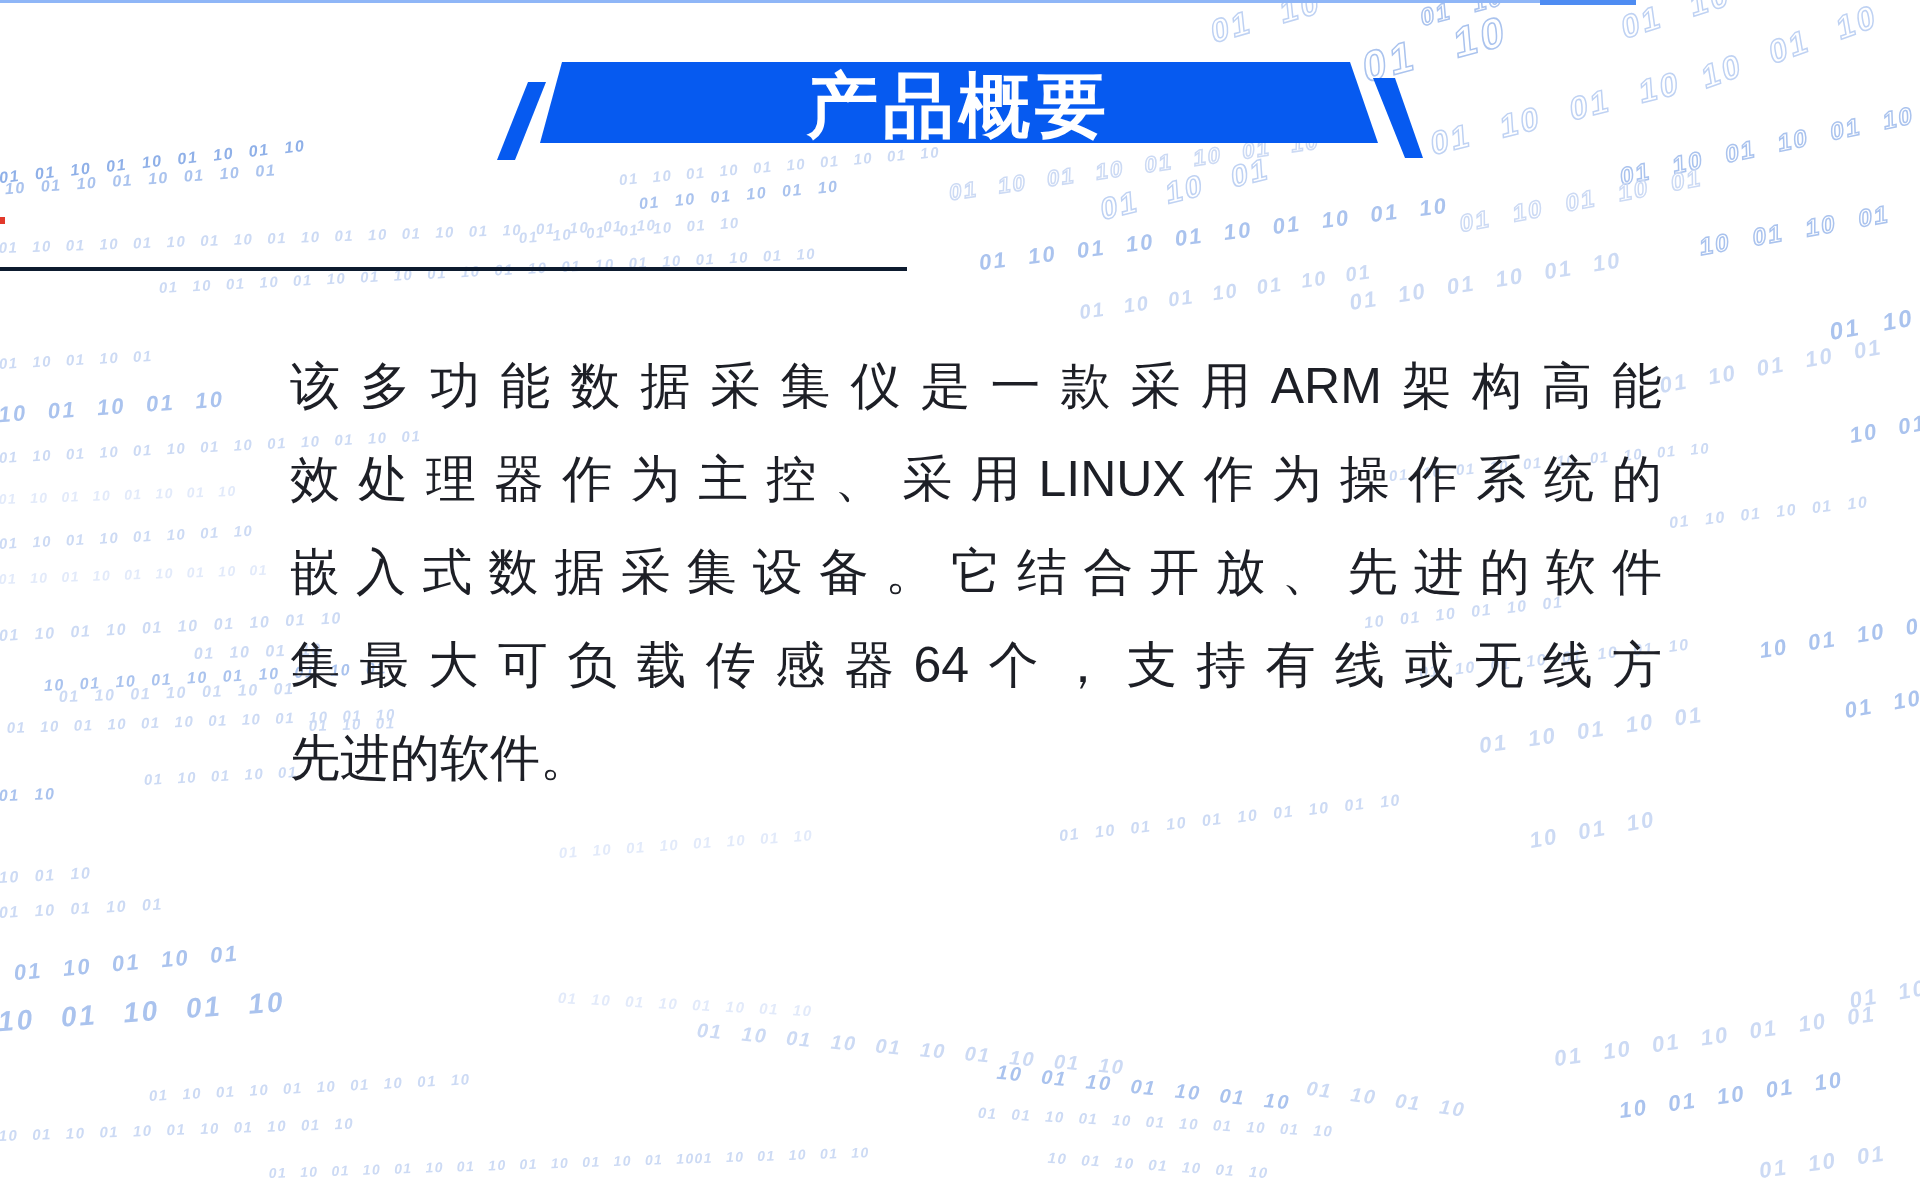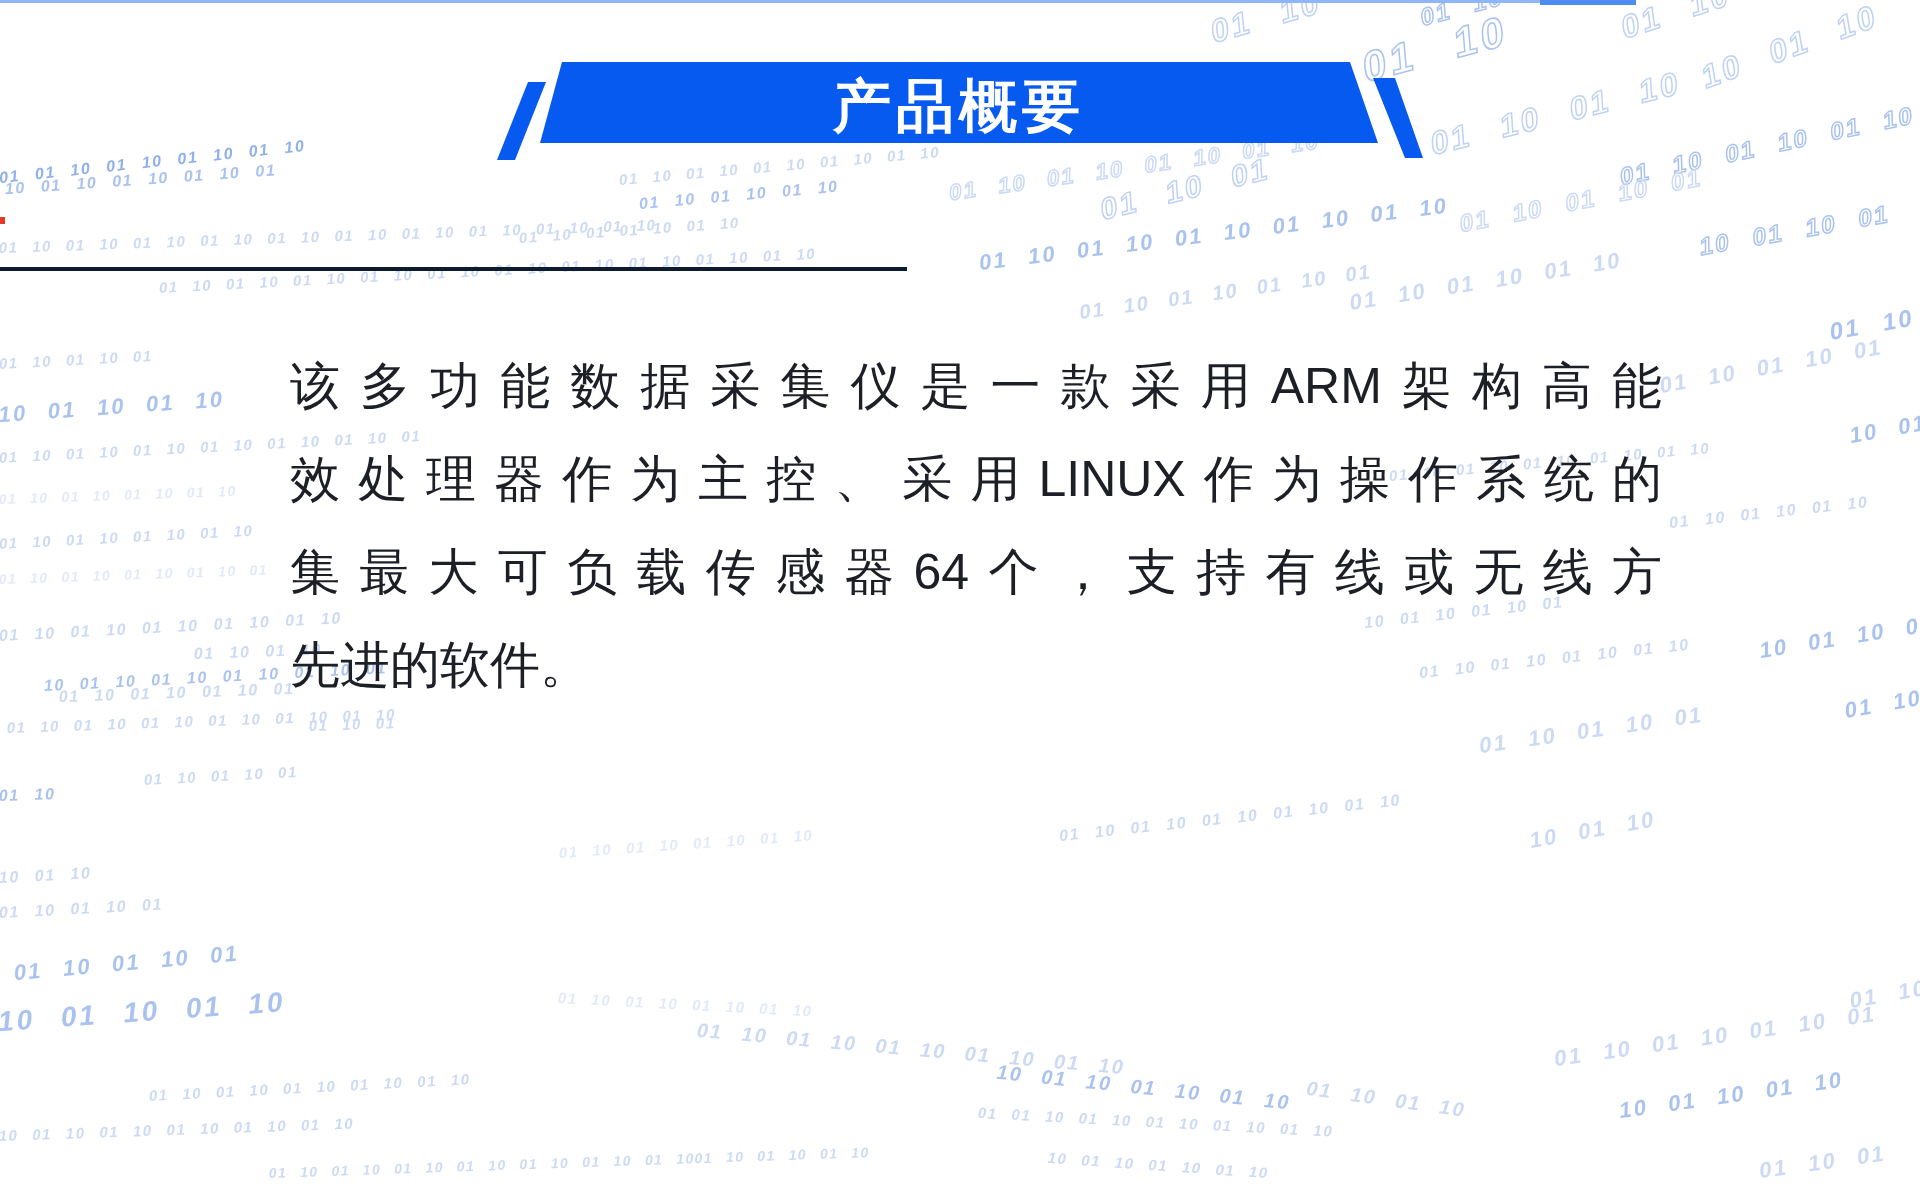--- a/index.html
+++ b/index.html
@@ -31,21 +31,21 @@
   
   .banner-ribbon {
     position:absolute; left:540px; top:62px; width:838px; height:81px;
     background:#065af0;
     clip-path:polygon(22px 0, 810px 0, 838px 81px, 0 81px);
     display:flex; align-items:center; justify-content:center;
     z-index:2;
   }
   .banner-title {
     color:#ffffff;
-    font-size:58px;
+    font-size:71px;
     font-weight:700;
     letter-spacing:5px;
     padding-top:8px;
   }
   .stripe-left {
     position:absolute; left:497px; top:82px; width:49px; height:78px;
     background:#065af0;
     clip-path:polygon(31px 0, 49px 0, 18px 78px, 0 78px);
     z-index:2;
   }
@@ -156,15 +156,16 @@
   <div class="banner-title">产品概要</div>
 </div>
 <div class="stripe-right"></div>
 
 <div class="divider-line"></div>
 <div class="red-mark"></div>
 
 <div class="overview-paragraph">
   <div class="pline">该多功能数据采集仪是一款采用ARM架构高能</div>
   <div class="pline">效处理器作为主控、采用LINUX作为操作系统的</div>
+  <div class="pline">嵌入式数据采集设备。它结合开放、先进的软件</div>
   <div class="pline">集最大可负载传感器64个，支持有线或无线方</div>
   <div class="pline pline-last">先进的软件。</div>
 </div>
 
 </body></html>

